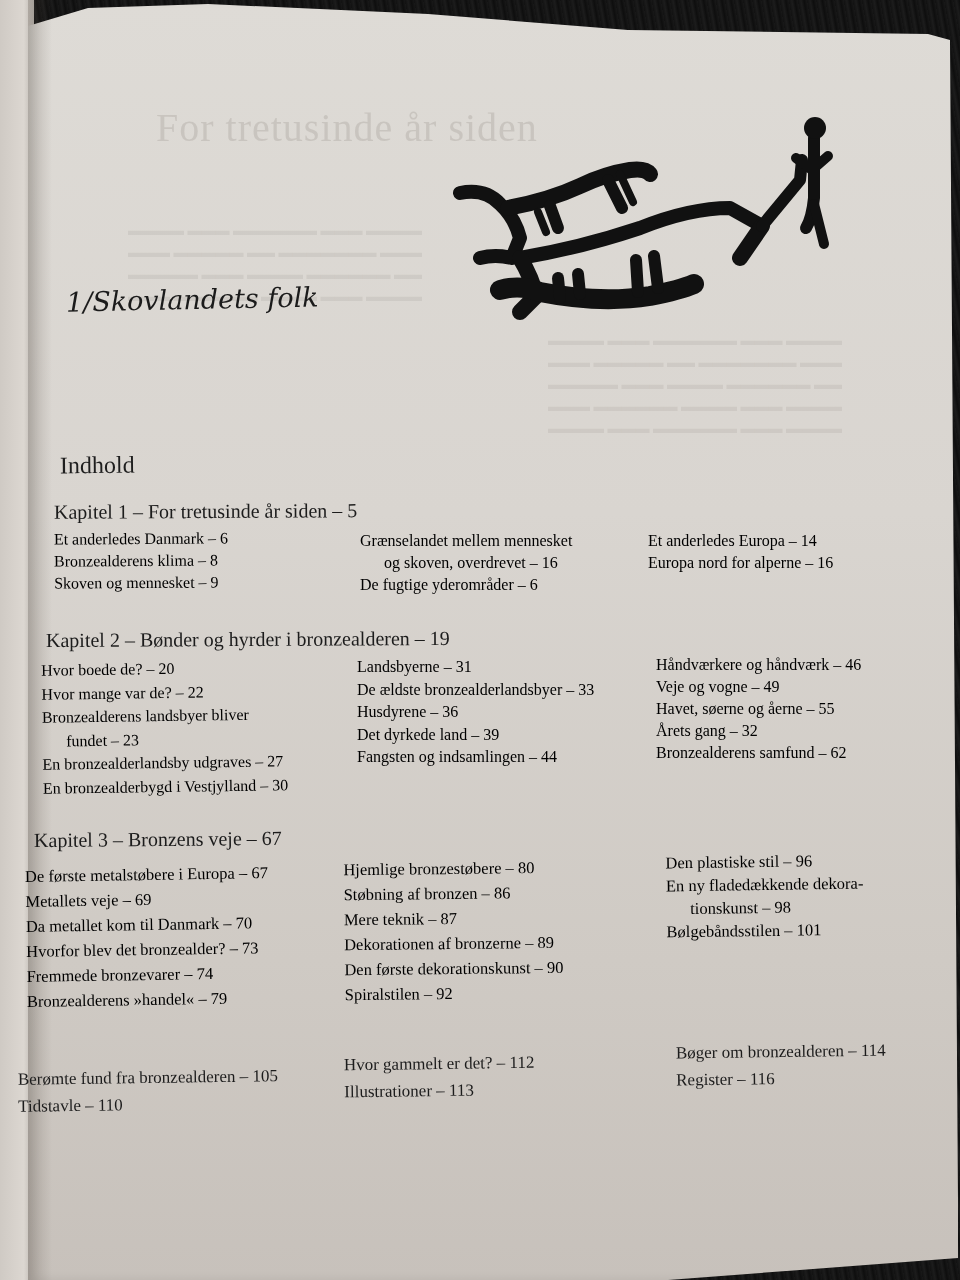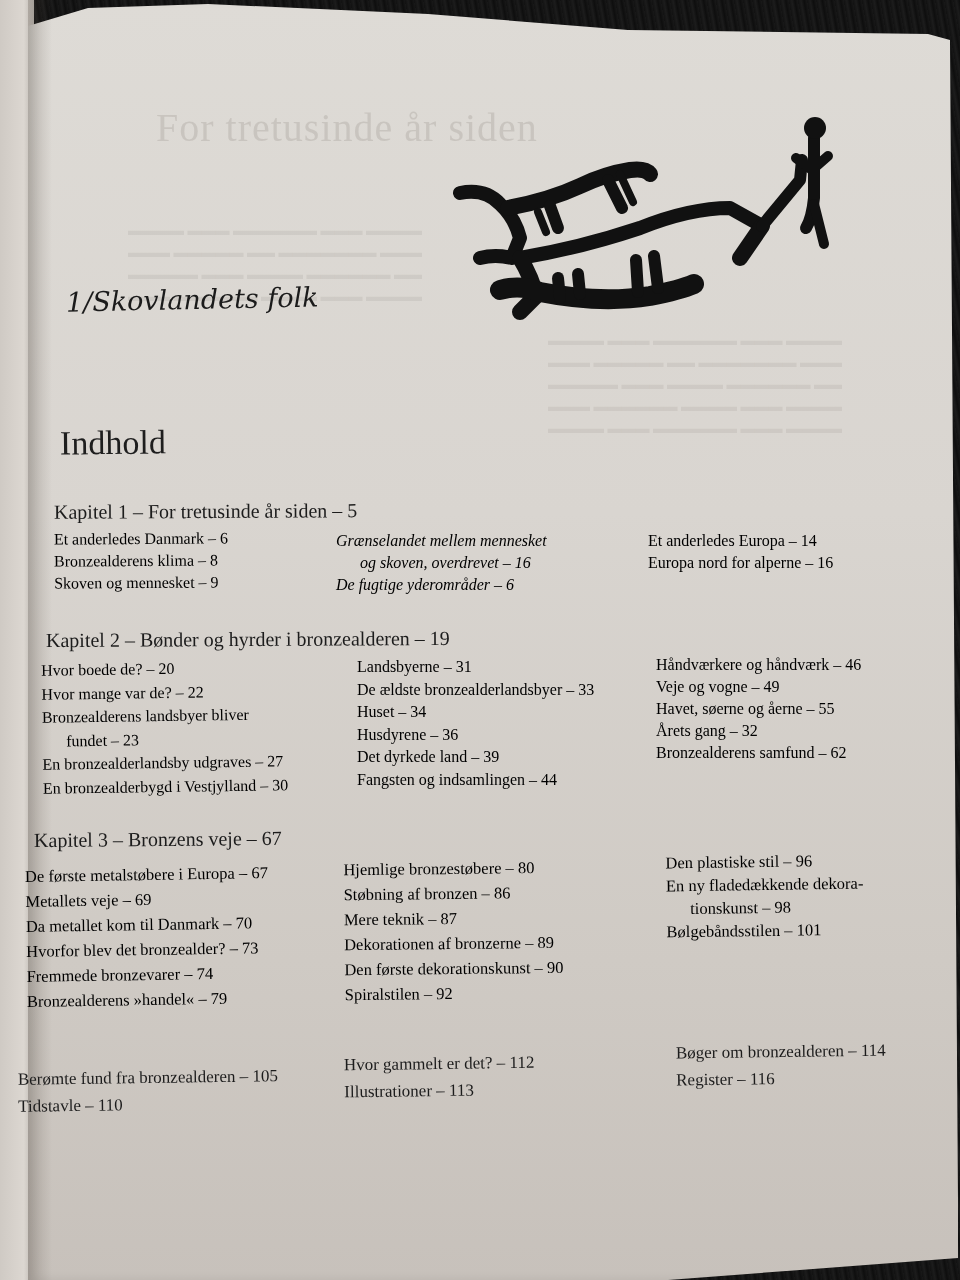--- a/index.html
+++ b/index.html
@@ -36,21 +36,21 @@
       width: 360px;
     }
     .rock-art { position: absolute; left: 440px; top: 108px; width: 420px; height: 260px; }
 
     .chapter-heading {
       position: absolute; left: 66px; top: 284px;
       font-family: "DejaVu Serif", serif; font-style: italic; font-size: 27px; color: #1b1b1b;
       transform: rotate(-1.2deg);
     }
     .toc-title {
-      position: absolute; left: 60px; top: 424px; font-size: 34px; color: #1e1e1e;
+      position: absolute; left: 60px; top: 452px; font-size: 24px; color: #1e1e1e;
       transform: rotate(-0.6deg);
     }
     .section { position: absolute; color: #1c1c1c; }
     .section .kap { font-size: 20px; white-space: nowrap; }
     .col { position: absolute; font-size: 16px; line-height: 22px; white-space: nowrap; }
     .col .item { display: block; }
     .col .indent { padding-left: 24px; }
     .footer-col { position: absolute; font-size: 17px; line-height: 27px; white-space: nowrap; color: #1c1c1c; }
   </style>
 </head>
@@ -98,21 +98,21 @@
 <div class="toc-title">Indhold</div>
 
 <div class="section" style="left:54px;top:500px;transform:rotate(-0.3deg);">
   <div class="kap">Kapitel 1 – For tretusinde år siden – 5</div>
 </div>
 <div class="col" style="left:54px;top:528px;transform:rotate(-0.4deg);">
   <span class="item">Et anderledes Danmark – 6</span>
   <span class="item">Bronzealderens klima – 8</span>
   <span class="item">Skoven og mennesket – 9</span>
 </div>
-<div class="col" style="left:336px;top:530px;font-style:italic;">
+<div class="col" style="left:360px;top:530px;">
   <span class="item">Grænselandet mellem mennesket</span>
   <span class="item indent">og skoven, overdrevet – 16</span>
   <span class="item">De fugtige yderområder – 6</span>
 </div>
 <div class="col" style="left:648px;top:530px;font-family:Liberation Serif, serif;">
   <span class="item">Et anderledes Europa – 14</span>
   <span class="item">Europa nord for alperne – 16</span>
 </div>
 
 <div class="section" style="left:46px;top:628px;transform:rotate(-0.3deg);">
@@ -122,21 +122,20 @@
   <span class="item">Hvor boede de? – 20</span>
   <span class="item">Hvor mange var de? – 22</span>
   <span class="item">Bronzealderens landsbyer bliver</span>
   <span class="item indent">fundet – 23</span>
   <span class="item">En bronzealderlandsby udgraves – 27</span>
   <span class="item">En bronzealderbygd i Vestjylland – 30</span>
 </div>
 <div class="col" style="left:357px;top:656px;line-height:22.5px;">
   <span class="item">Landsbyerne – 31</span>
   <span class="item">De ældste bronzealderlandsbyer – 33</span>
-  <span class="item">Huset – 34</span>
   <span class="item">Husdyrene – 36</span>
   <span class="item">Det dyrkede land – 39</span>
   <span class="item">Fangsten og indsamlingen – 44</span>
 </div>
 <div class="col" style="left:656px;top:654px;line-height:22px;">
   <span class="item">Håndværkere og håndværk – 46</span>
   <span class="item">Veje og vogne – 49</span>
   <span class="item">Havet, søerne og åerne – 55</span>
   <span class="item">Årets gang – 32</span>
   <span class="item">Bronzealderens samfund – 62</span>

